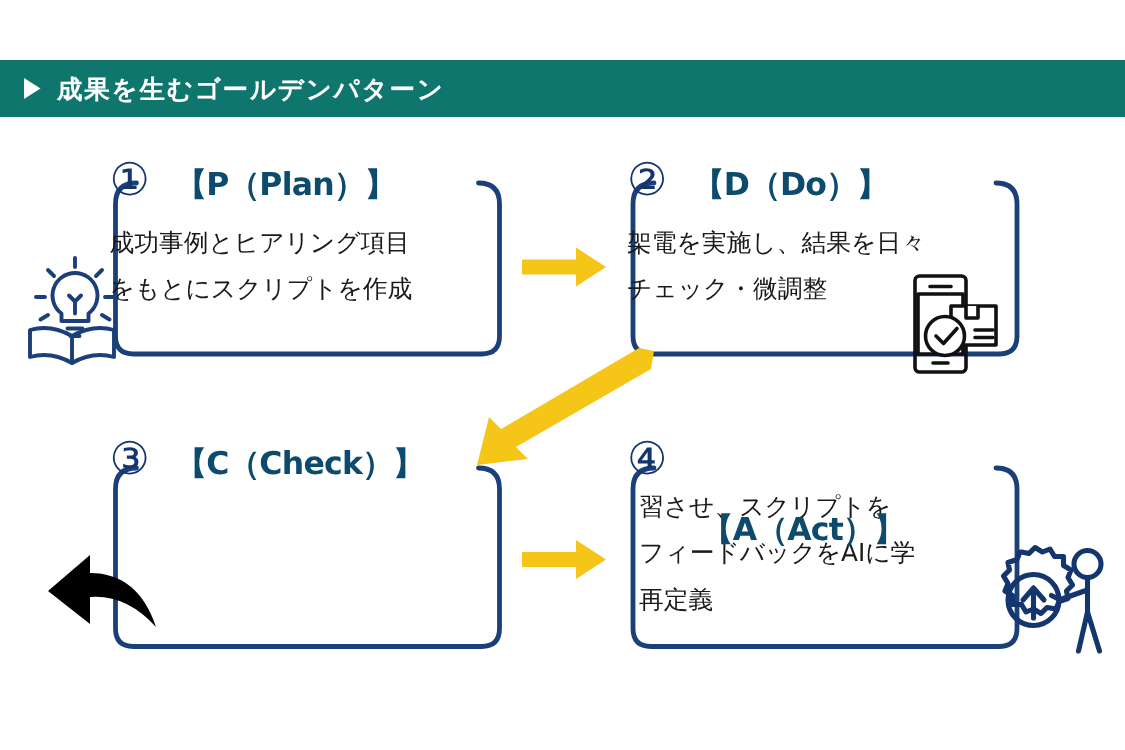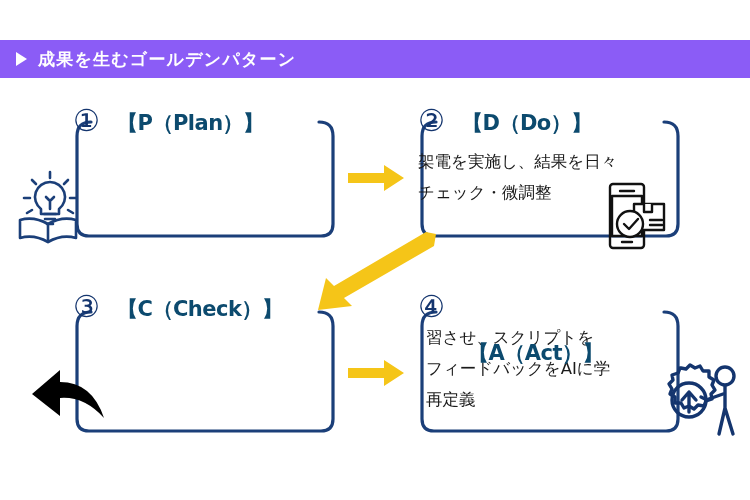--- a/index.html
+++ b/index.html
@@ -15,21 +15,21 @@
     position: relative;
   }
 
   
   .header-bar {
     position: absolute;
     left: 0;
     top: 40px;
     width: 750px;
     height: 38px;
-    background: #8b5cf6;
+    background: #0f766e;
     display: flex;
     align-items: center;
     box-sizing: border-box;
     padding-left: 16px;
   }
   .header-arrow {
     width: 0;
     height: 0;
     border-left: 11px solid #ffffff;
     border-top: 7px solid transparent;
@@ -138,20 +138,24 @@
 </div>
 
 <div class="step-box" id="box-1">
   <div class="box-frame">
     <svg viewBox="0 0 300 130" preserveAspectRatio="none">
       <path d="M 36 14 Q 22 14 22 28 L 22 116 Q 22 128 34 128 L 266 128 Q 278 128 278 116 L 278 28 Q 278 14 264 14" fill="none" stroke="#1b3f79" stroke-width="3.2" stroke-linecap="round"></path>
     </svg>
   </div>
   <div class="step-badge">①</div>
   <div class="step-heading">【P（Plan）】</div>
+  <div class="step-body">
+    <div>成功事例とヒアリング項目</div>
+    <div>をもとにスクリプトを作成</div>
+  </div>
 </div>
 
 <div class="deco-icon" id="icon-bulb-book">
   <svg width="76" height="76" viewBox="0 0 76 76">
     <g fill="none" stroke="#1b3f79" stroke-width="2.6" stroke-linecap="round" stroke-linejoin="round">
       <path d="M38 10 v-6 M24 16 l-4-4 M52 16 l4-4 M18 30 h-6 M58 30 h6 M20 42 l-5 3 M56 42 l5 3"></path>
       <path d="M38 14 a15 15 0 0 0 -9 27 l0 5 h18 l0 -5 a15 15 0 0 0 -9 -27 z"></path>
       <path d="M32 46 h12 M33 51 h10 M35 56 h6"></path>
       <path d="M38 41 v-8 M38 33 l-4 -4 M38 33 l4 -4"></path>
       <path d="M8 52 q14 -4 28 4 q14 -8 28 -4 l0 18 q-14 -4 -28 4 q-14 -8 -28 -4 z"></path>

